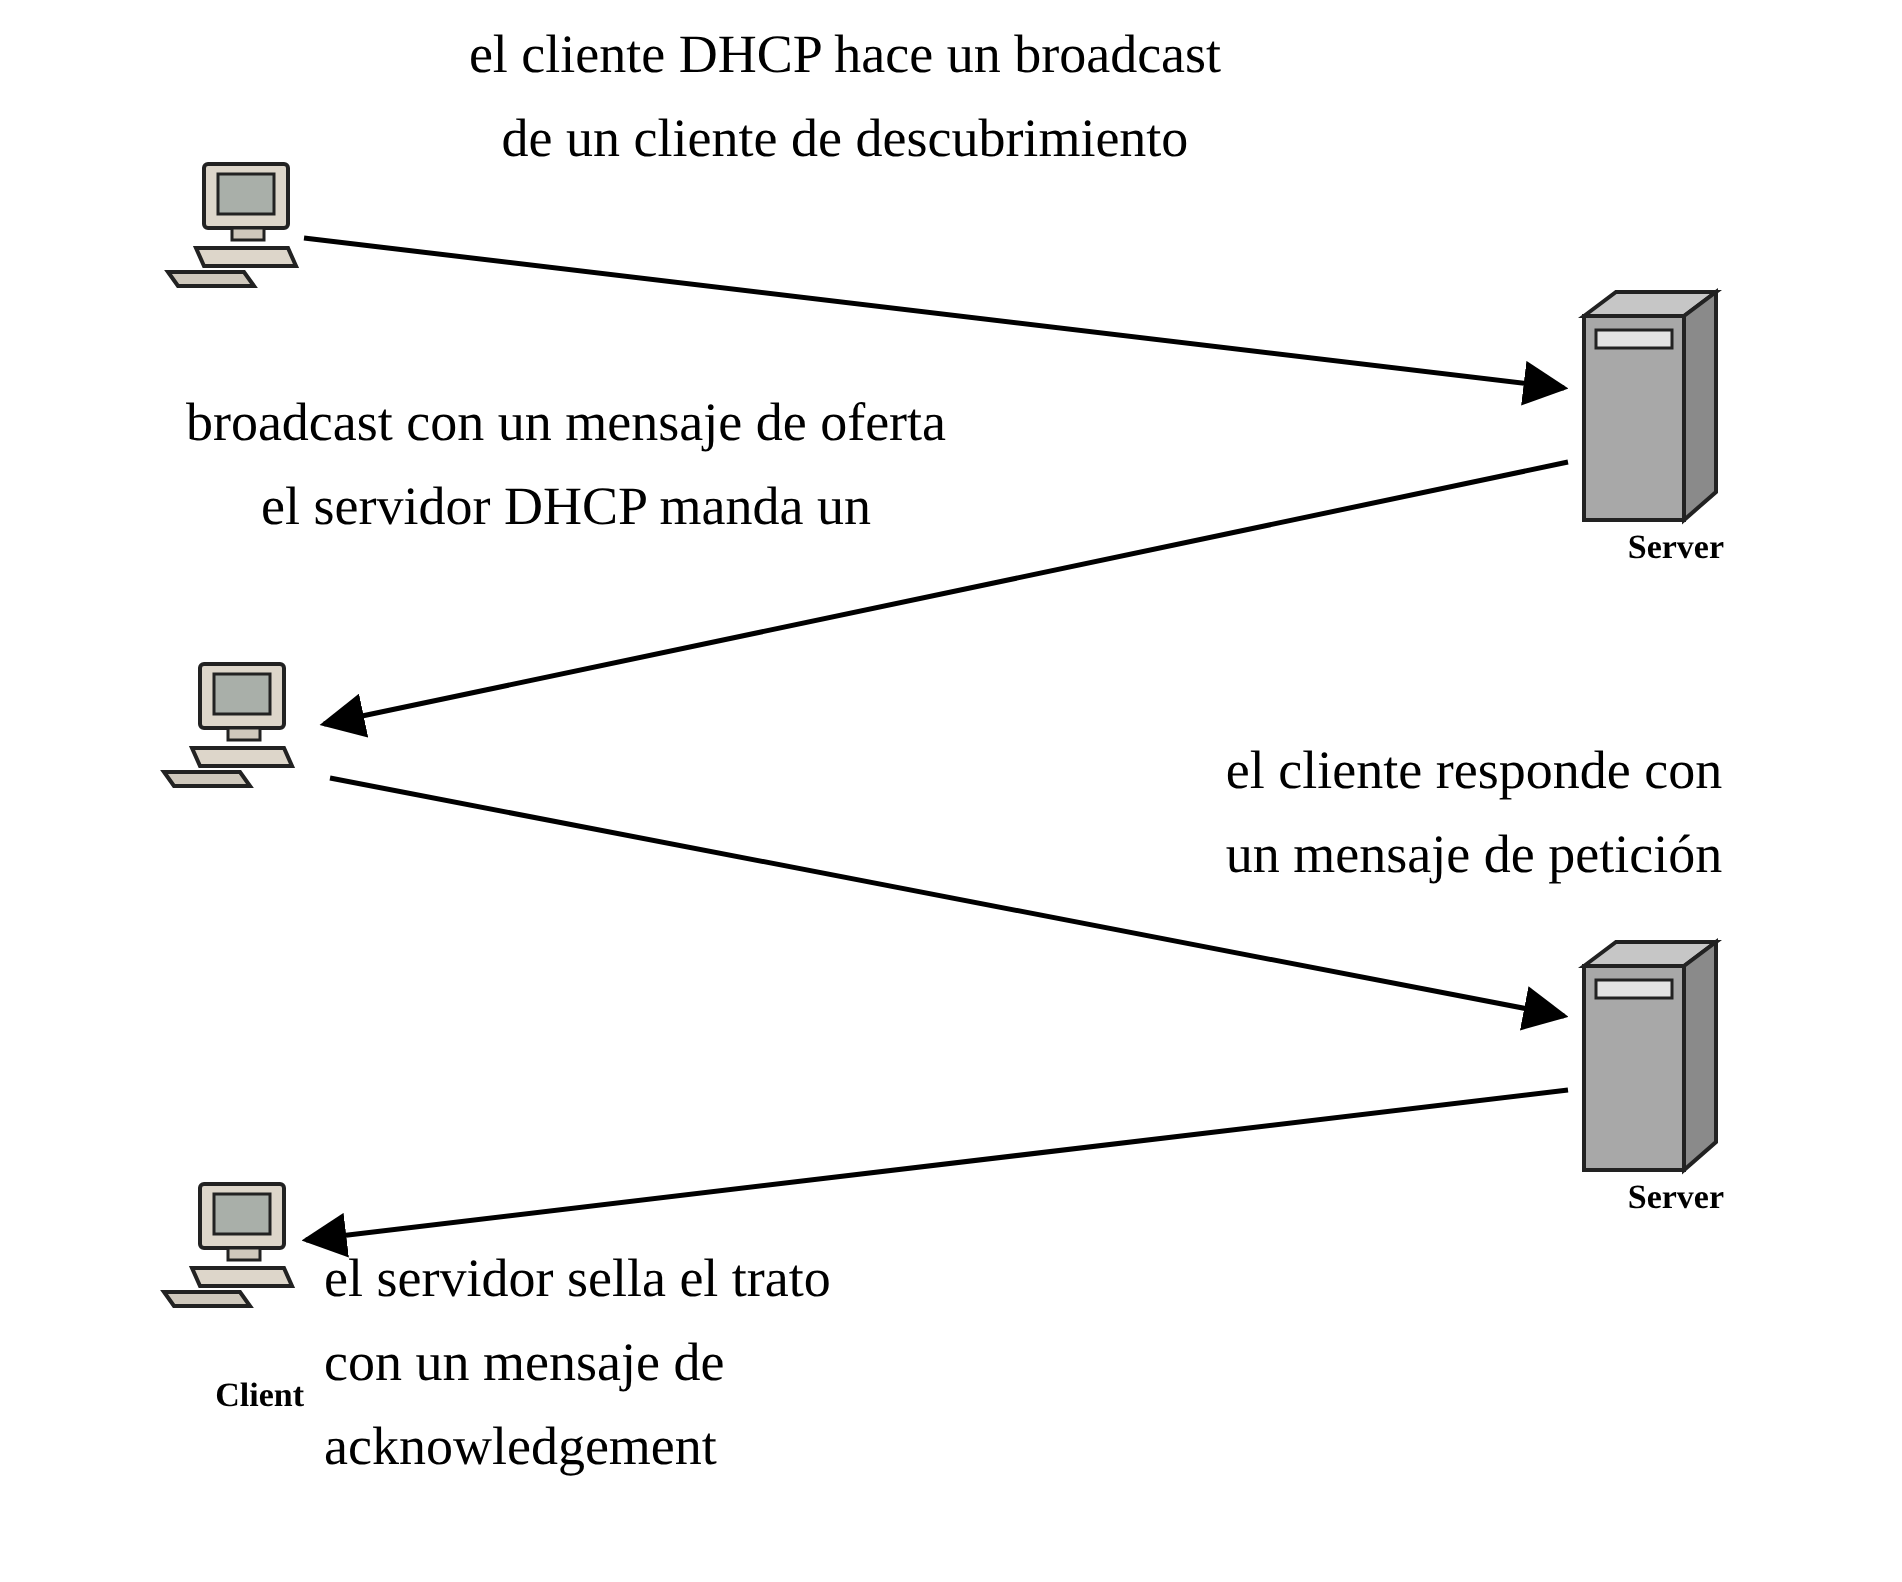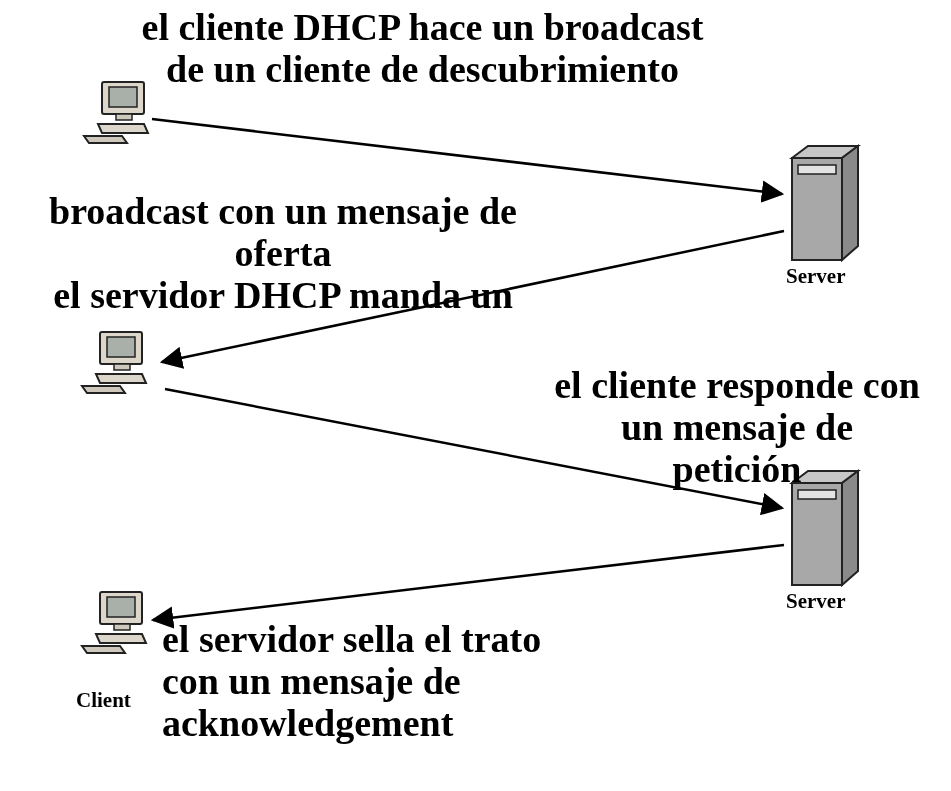--- a/index.html
+++ b/index.html
@@ -22,32 +22,32 @@
     top: 0;
     width: 951px;
     height: 791px;
     pointer-events: none;
   }
   .icon {
     position: absolute;
   }
   .annotation {
     position: absolute;
-    font-weight: bold;
-    font-size: 38px;
+    font-weight: normal;
+    font-size: 27px;
     line-height: 42px;
     letter-spacing: 0px;
   }
   .annotation.center { text-align: center; }
   .annotation.left   { text-align: left; }
   .node-label {
     position: absolute;
     font-weight: bold;
-    font-size: 21px;
-    text-align: left;
+    font-size: 17px;
+    text-align: right;
   }
 </style>
 </head>
 <body>
 
 <div class="canvas">
 
   <svg class="arrows-layer" width="951" height="791" viewBox="0 0 951 791">
     <defs>
       <marker id="arrowhead" viewBox="0 0 10 10" refX="9" refY="5" markerWidth="9" markerHeight="9" orient="auto-start-reverse">

